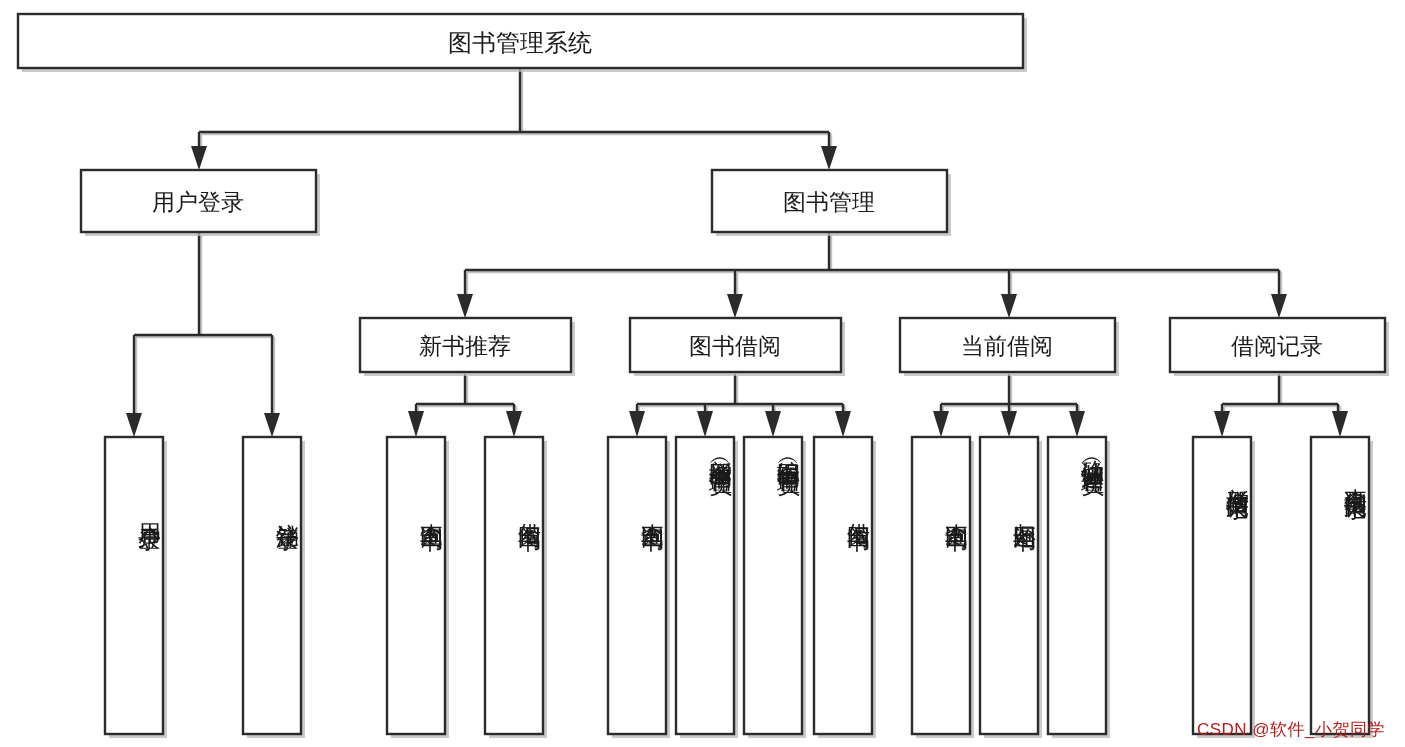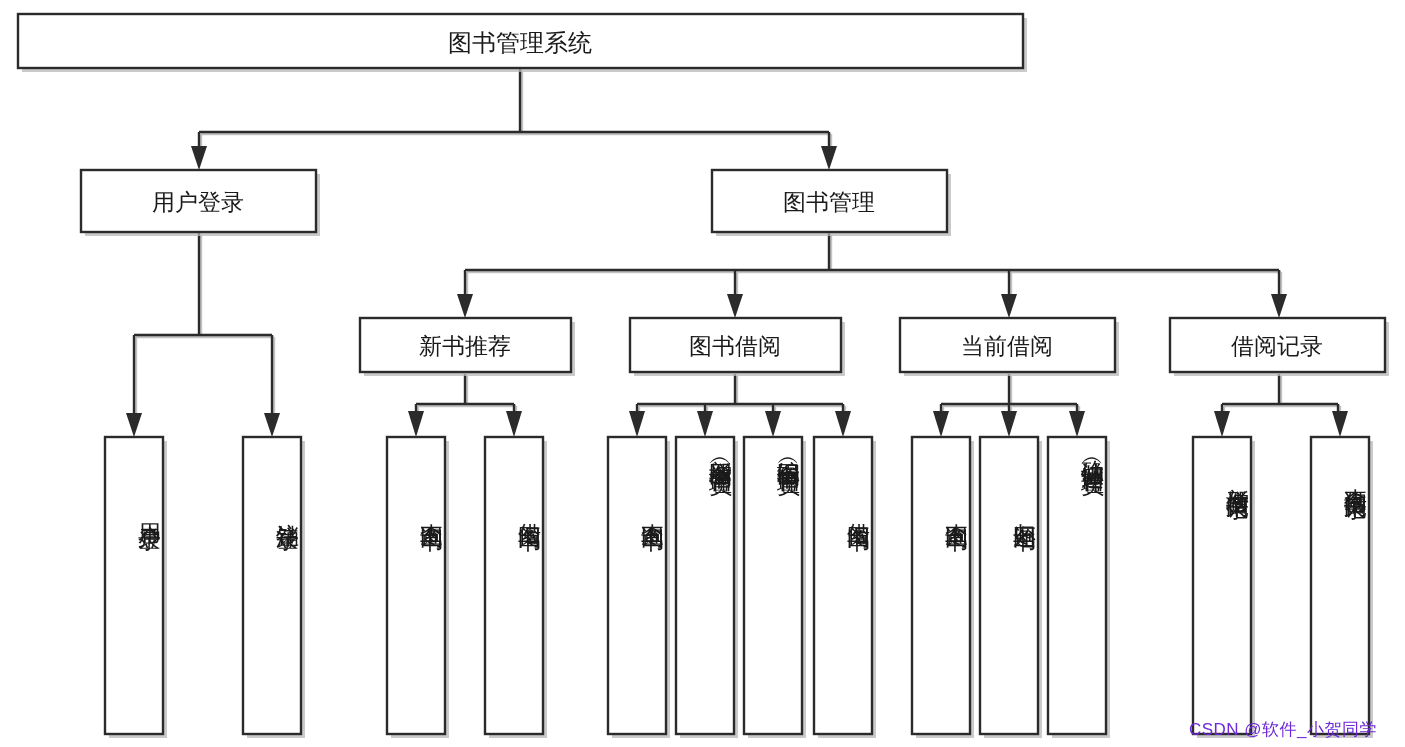--- a/index.html
+++ b/index.html
@@ -73,25 +73,25 @@
     font-size: 23px;
     line-height: 1.12;
     color: #1a1a1a;
     letter-spacing: 2px;
     white-space: nowrap;
     text-align: left;
     pointer-events: none;
   }
   .watermark {
     position: absolute;
-    right: 28px;
+    right: 20px;
     bottom: 6px;
     font-family: "Liberation Sans", "DejaVu Sans", sans-serif;
     font-size: 17px;
-    color: #6d28d9;
+    color: #b91c1c;
     white-space: nowrap;
     letter-spacing: 0.5px;
   }
 </style>
 </head>
 <body>
 
 <div id="diagram-root">
 
   <svg class="diagram" viewBox="0 0 1405 747" xmlns="http://www.w3.org/2000/svg">

